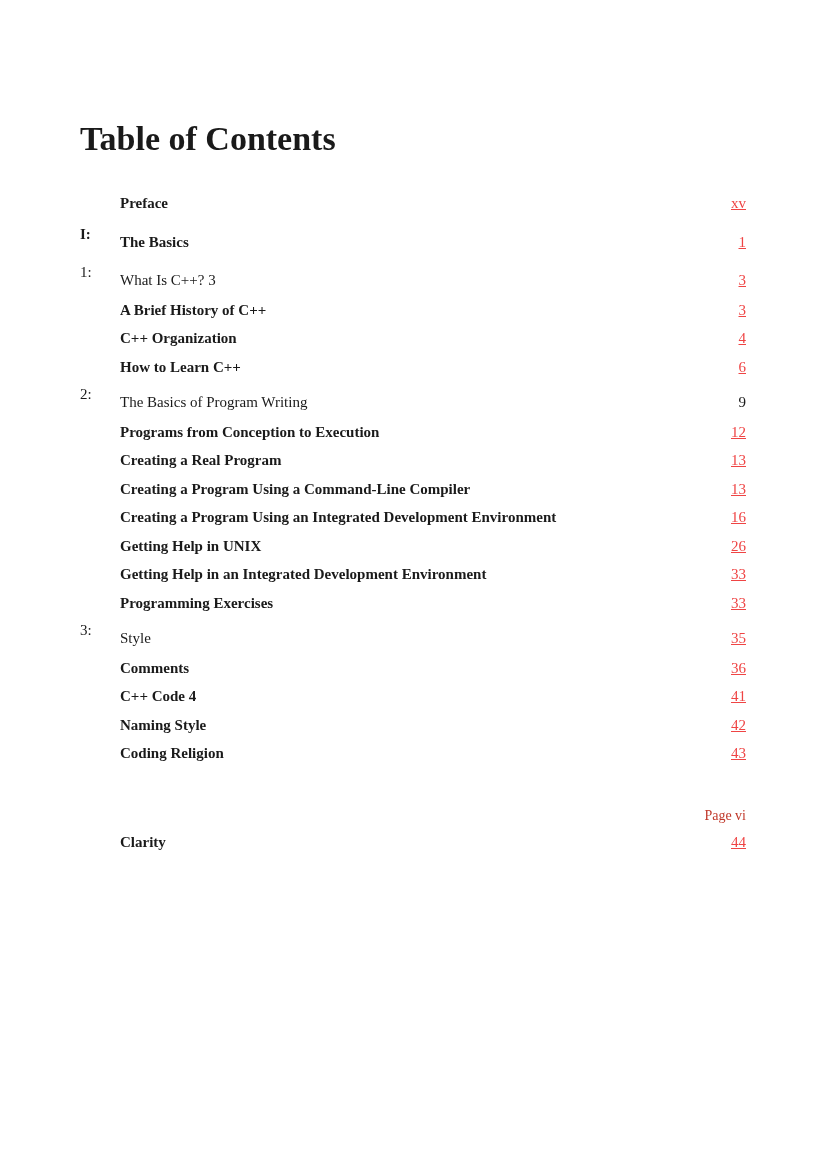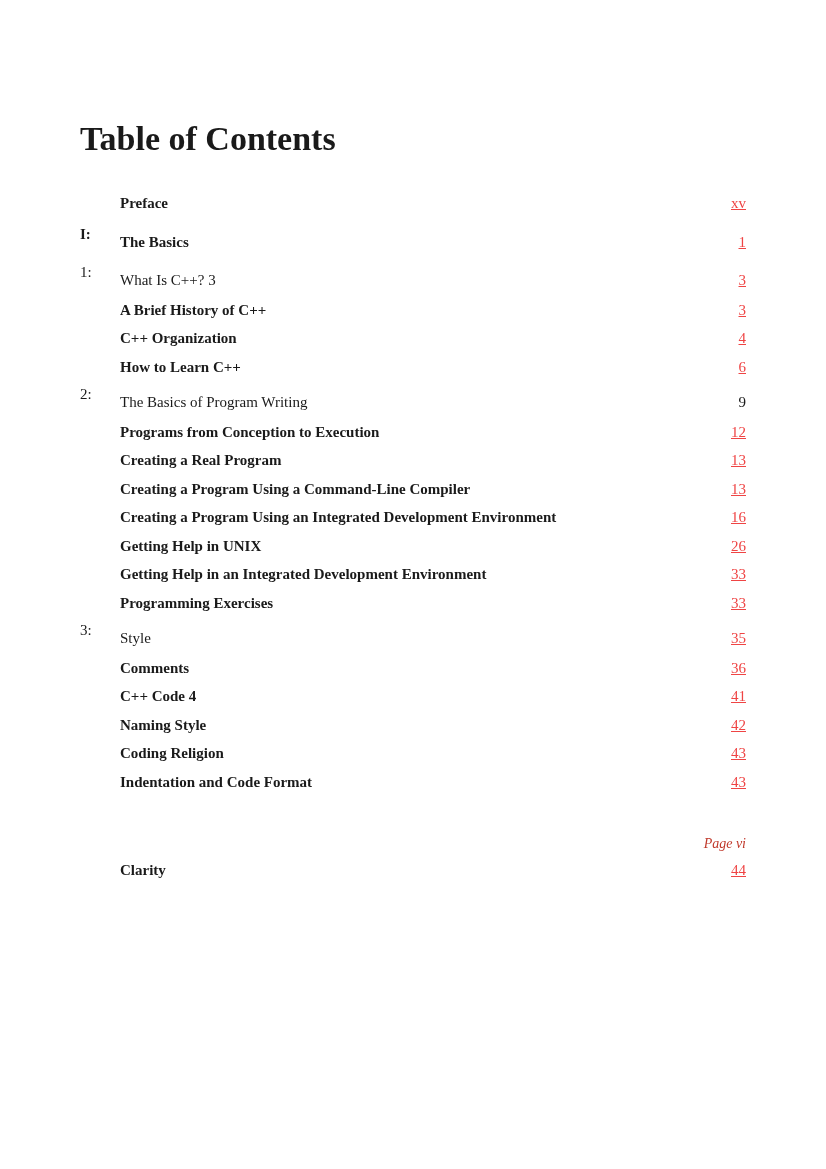--- a/index.html
+++ b/index.html
@@ -93,21 +93,20 @@
       padding-top: 3px;
       padding-bottom: 3px;
     }
 
     .page-label {
       text-align: right;
       color: #c0392b;
       font-size: 14px;
       margin-top: 40px;
       margin-bottom: 4px;
-      font-style: italic;
     }
 
     .page-label-text {
       color: #c0392b;
     }
   </style>
 </head>
 <body>
 
 <h1 class="page-title">Table of Contents</h1>
@@ -266,27 +265,20 @@
         <a href="#">42</a>
       </td>
     </tr>
     <tr class="sub-row">
       <td class="col-num"></td>
       <td class="col-title indent-2">Coding Religion</td>
       <td class="col-page">
         <a href="#">43</a>
       </td>
     </tr>
-    <tr class="sub-row">
-      <td class="col-num"></td>
-      <td class="col-title indent-2">Indentation and Code Format</td>
-      <td class="col-page">
-        <a href="#">43</a>
-      </td>
-    </tr>
 
   </tbody>
 </table>
 
 <div class="page-label">
   <span class="page-label-text">Page vi</span>
 </div>
 
 <table class="toc-table">
   <tbody>

